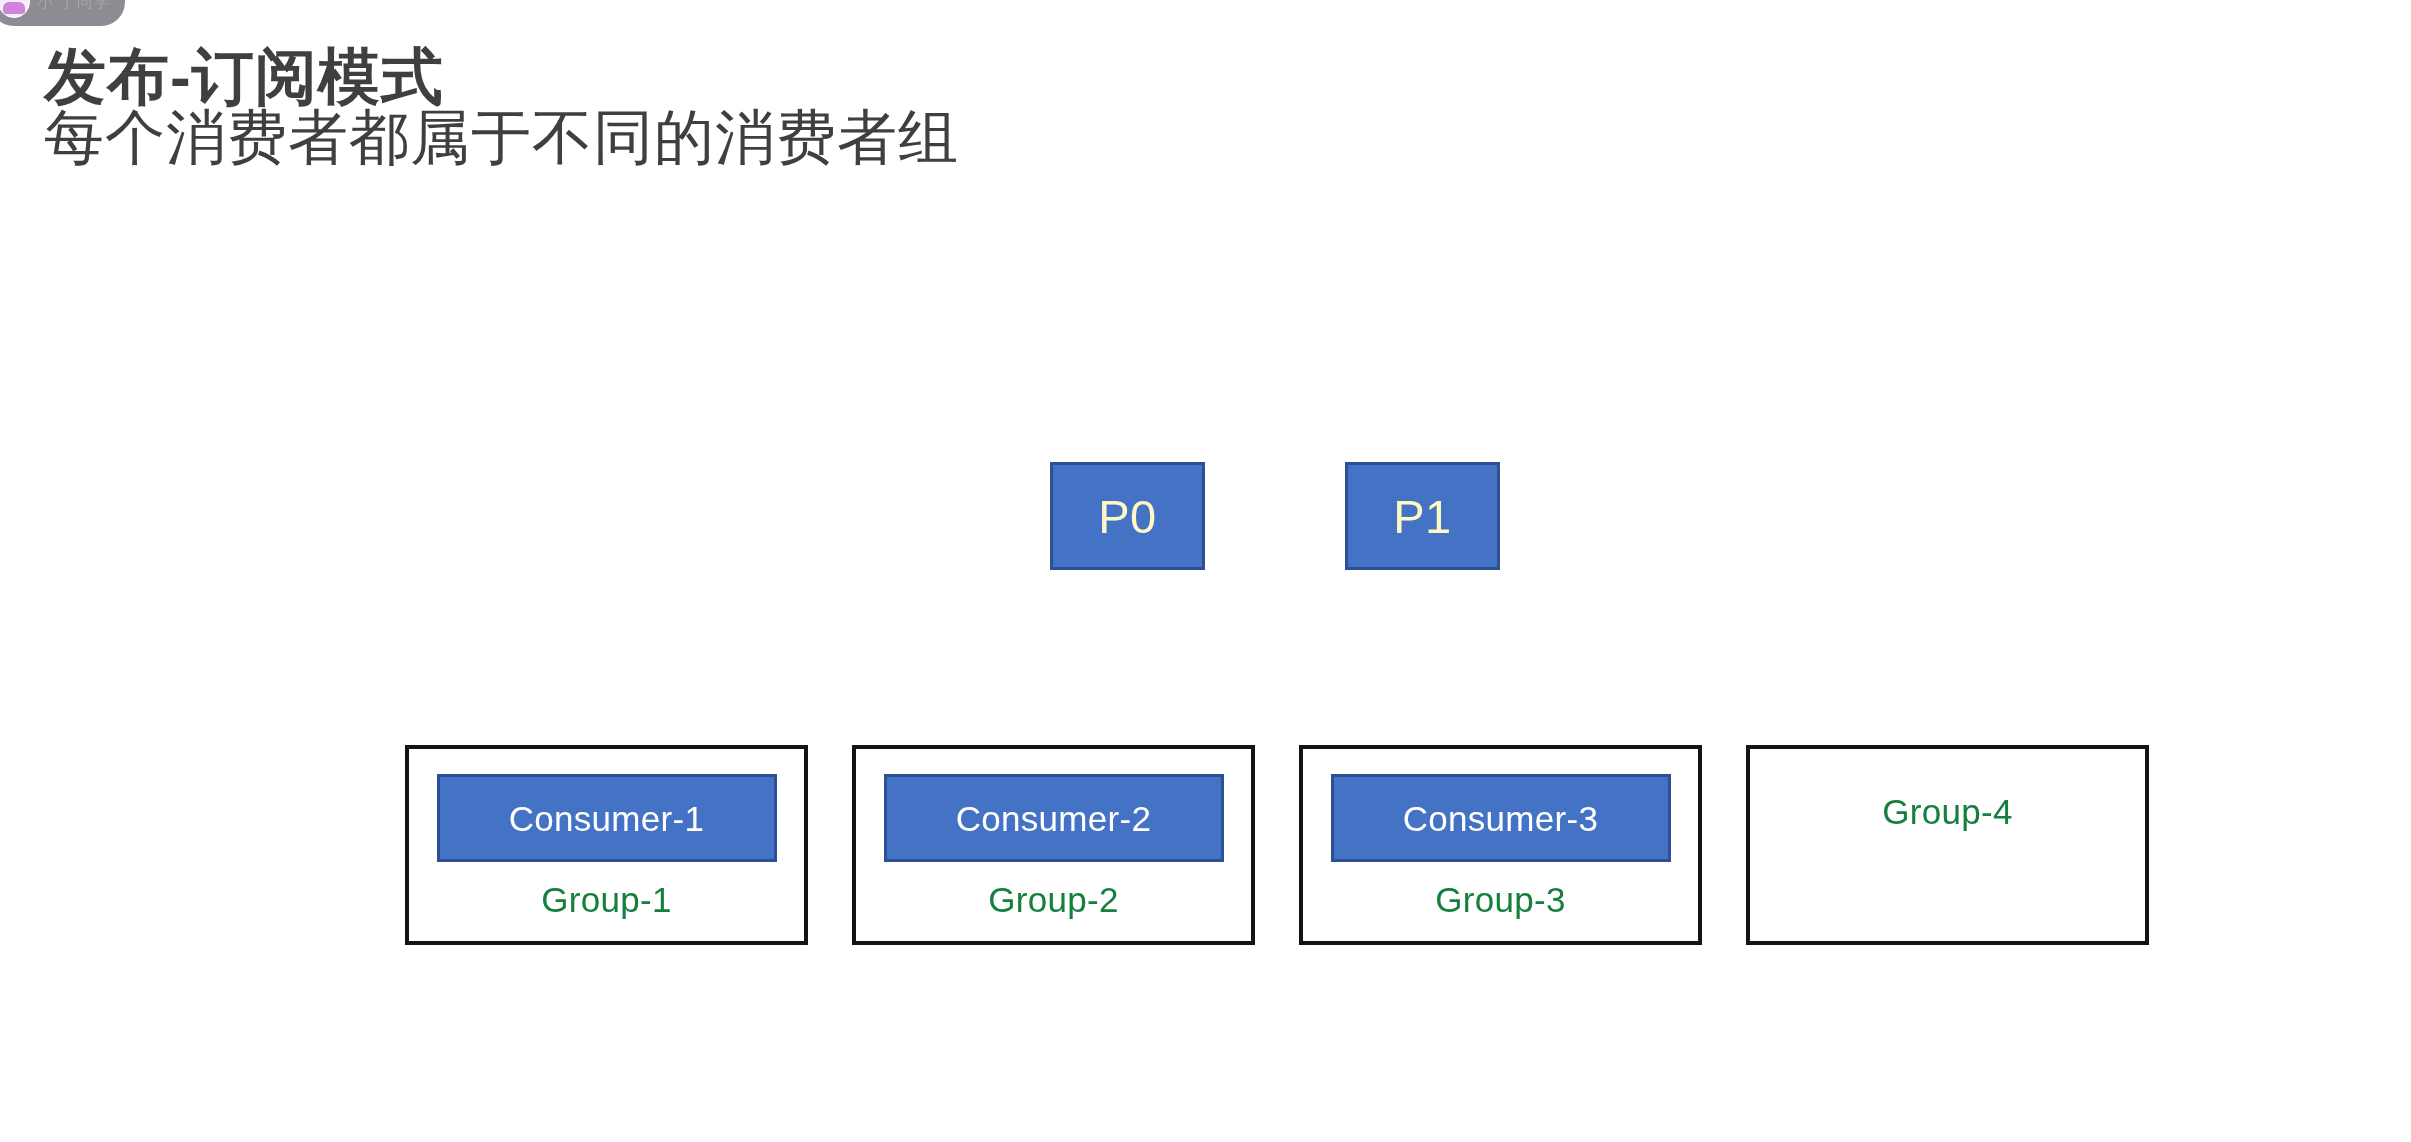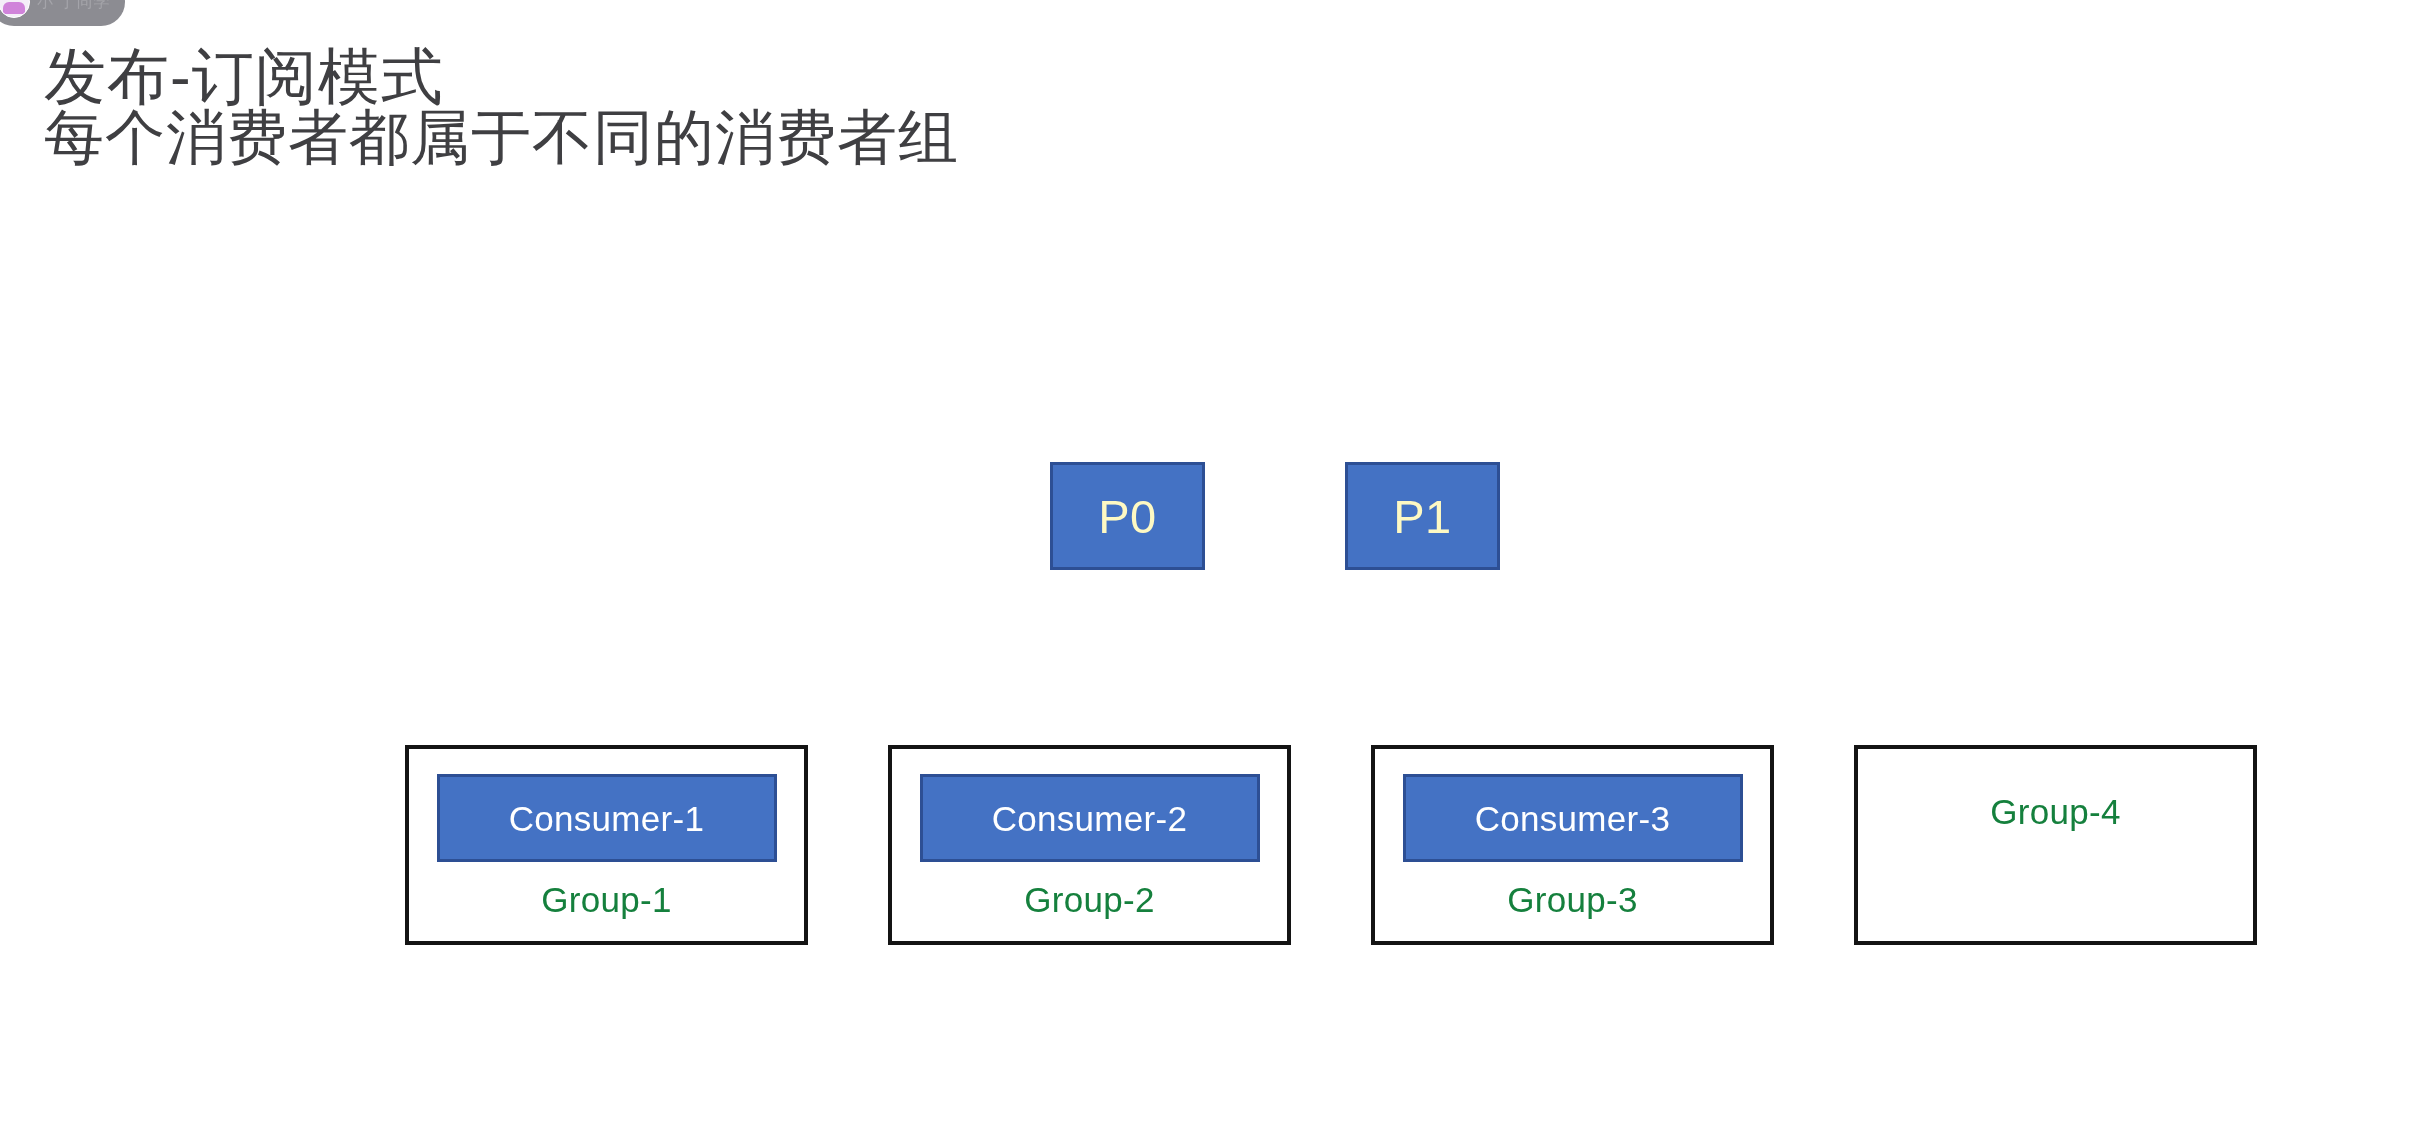--- a/index.html
+++ b/index.html
@@ -68,21 +68,21 @@
   .heading-block {
     position: absolute;
     left: 44px;
     top: 46px;
     width: 2100px;
   }
   .title-line {
     font-size: 62px;
     line-height: 1.0;
     color: #3f3f42;
-    font-weight: 400;
+    font-weight: 700;
     letter-spacing: 1px;
     white-space: nowrap;
   }
   .subtitle-line {
     font-size: 60px;
     line-height: 1.0;
     color: #3f3f42;
     font-weight: 400;
     letter-spacing: 1px;
     white-space: nowrap;
@@ -110,21 +110,21 @@
     line-height: 1;
     letter-spacing: .5px;
   }
 
   
   .groups {
     position: absolute;
     left: 405px;
     top: 745px;
     display: flex;
-    gap: 80px;
+    gap: 44px;
   }
   .group-box {
     width: 403px;
     height: 200px;
     border: 4px solid #141414;
     background: #ffffff;
     box-sizing: border-box;
     display: flex;
     flex-direction: column;
     align-items: center;

